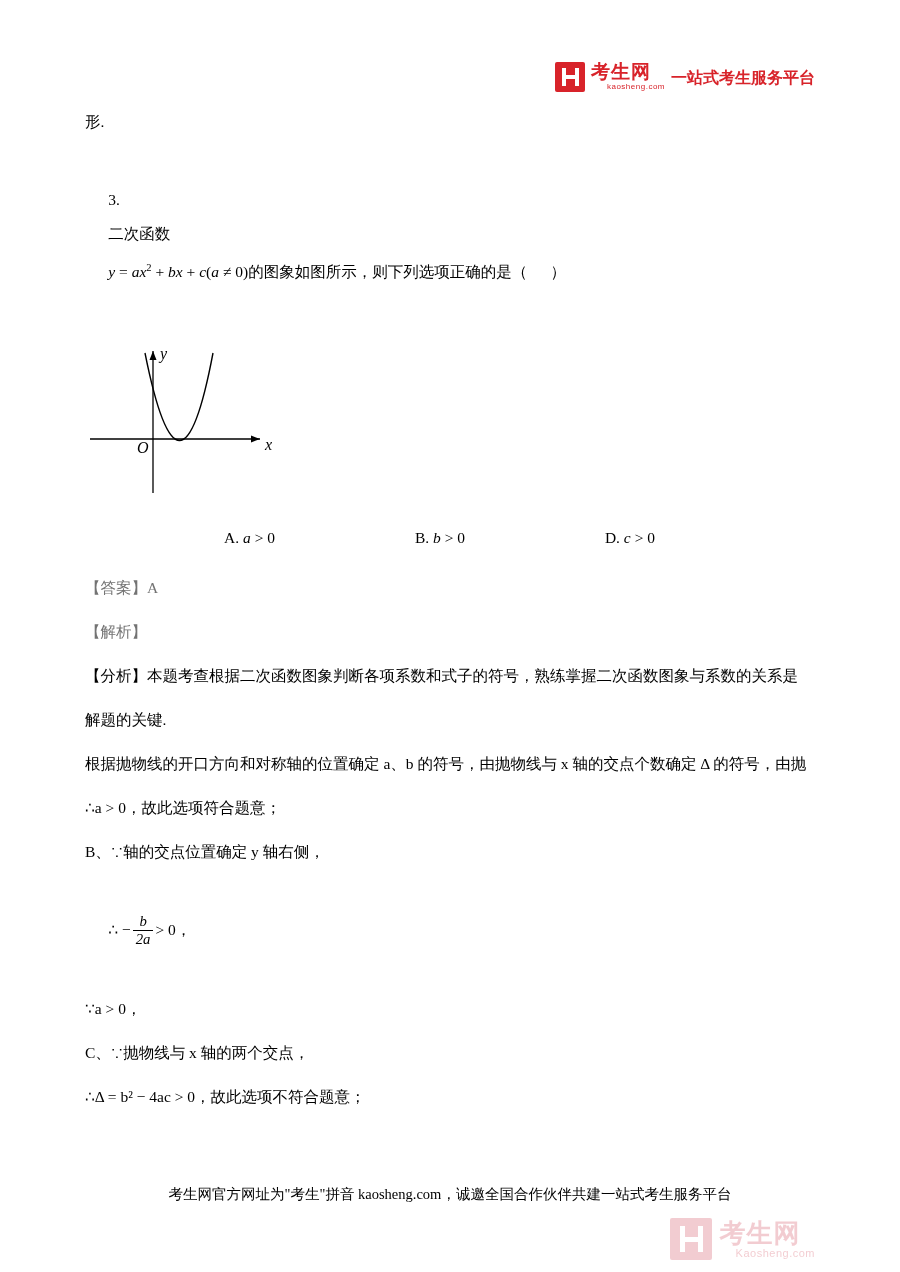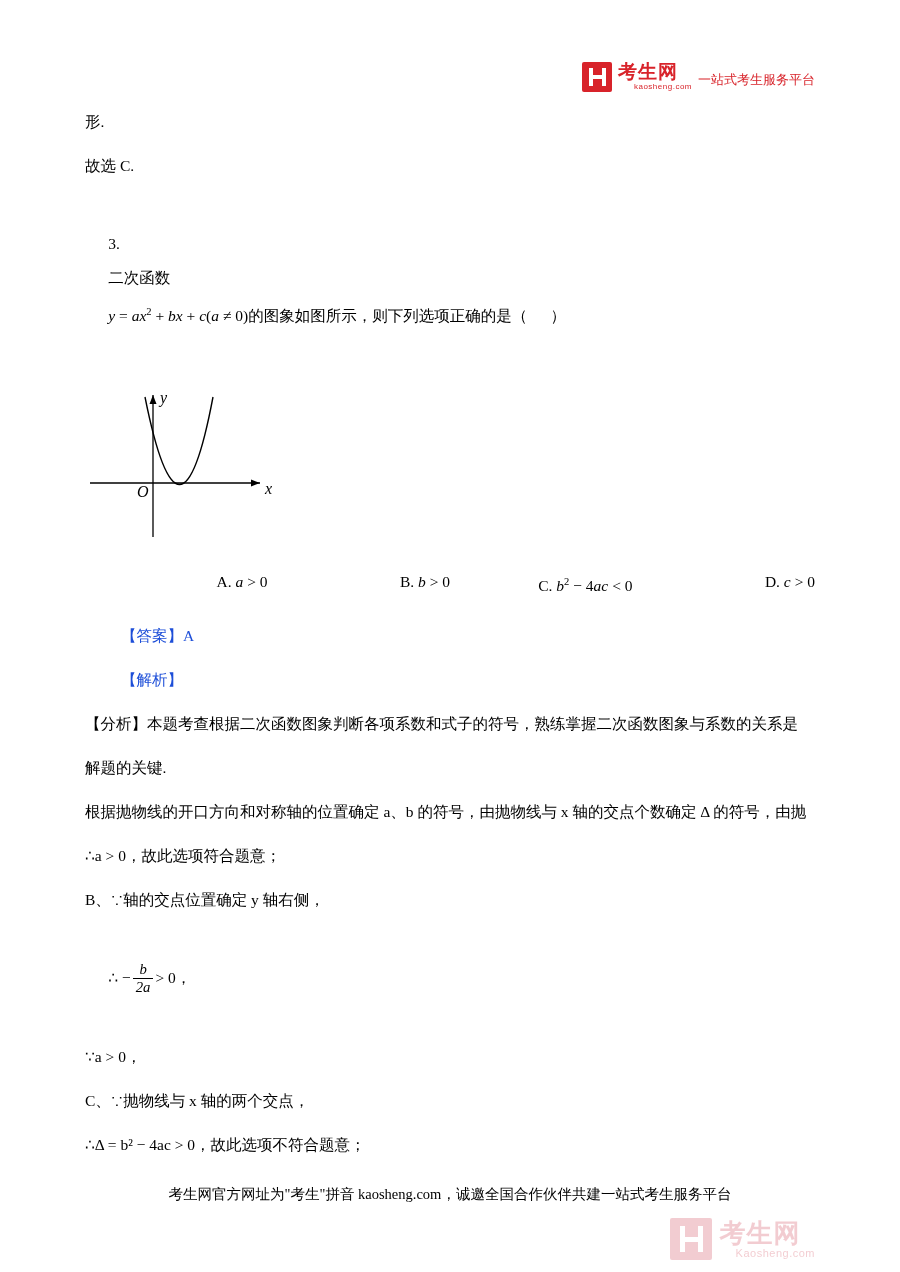--- a/index.html
+++ b/index.html
@@ -74,40 +74,40 @@
   }
   .logo-en {
     font-family: "Liberation Sans", sans-serif;
     font-size: 8px;
     color: #d8232a;
     letter-spacing: 0.5px;
     margin-left: 16px;
   }
   .logo-slogan {
     font-family: "Liberation Sans", sans-serif;
-    font-size: 13px;
+    font-size: 16px;
     color: #d8232a;
     align-self: flex-end;
     padding-bottom: 3px;
+    font-weight: bold;
   }
 
   
   .content {
     position: relative;
     padding-top: 105px;
     font-size: 15.5px;
     line-height: 34px;
   }
   .line {
     margin: 0 0 10px 0;
     white-space: pre-wrap;
   }
   .blue {
-    color: #1d4ed8;
-    margin-left: 36px;
+    color: #737373;
   }
 
   i.math, .mi {
     font-family: "Liberation Serif", serif;
     font-style: italic;
   }
   .mn, .mo {
     font-style: normal;
   }
   sup {
@@ -211,21 +211,20 @@
     <div class="logo-text">
       <span class="logo-cn">考生网</span>
       <span class="logo-en">kaosheng.com</span>
     </div>
     <span class="logo-slogan">一站式考生服务平台</span>
   </div>
 
   <div class="content">
 
     <p class="line">形.</p>
-    <p class="line">故选 C.</p>
 
     <p class="line">
       <span>3.</span>
       <span>二次函数</span>
       <span><i class="mi">y</i> <span class="mo">=</span> <i class="mi">ax</i><sup class="mn">2</sup> <span class="mo">+</span> <i class="mi">bx</i> <span class="mo">+</span> <i class="mi">c</i><span class="mo">(</span><i class="mi">a</i> <span class="mo">≠</span> <span class="mn">0</span><span class="mo">)</span></span><span>的图象如图所示，则下列选项正确的是（      ）</span>
     </p>
 
     <div class="figure">
       <svg width="260" height="182" viewBox="0 0 260 182">
 
@@ -246,24 +245,20 @@
     <div class="options">
       <div class="opt">
         <span>A.</span>
         <span><i class="mi">a</i> <span class="mo">&gt;</span> <span class="mn">0</span></span>
       </div>
       <div class="opt">
         <span>B.</span>
         <span><i class="mi">b</i> <span class="mo">&gt;</span> <span class="mn">0</span></span>
       </div>
       <div class="opt">
-        <span>C.</span>
-        <span><i class="mi">b</i><sup class="mn">2</sup> <span class="mo">−</span> <span class="mn">4</span><i class="mi">ac</i> <span class="mo">&lt;</span> <span class="mn">0</span></span>
-      </div>
-      <div class="opt">
         <span>D.</span>
         <span><i class="mi">c</i> <span class="mo">&gt;</span> <span class="mn">0</span></span>
       </div>
     </div>
 
     <p class="line blue">【答案】A</p>
     <p class="line blue">【解析】</p>
 
     <p class="line">【分析】本题考查根据二次函数图象判断各项系数和式子的符号，熟练掌握二次函数图象与系数的关系是</p>
     <p class="line">解题的关键.</p>

